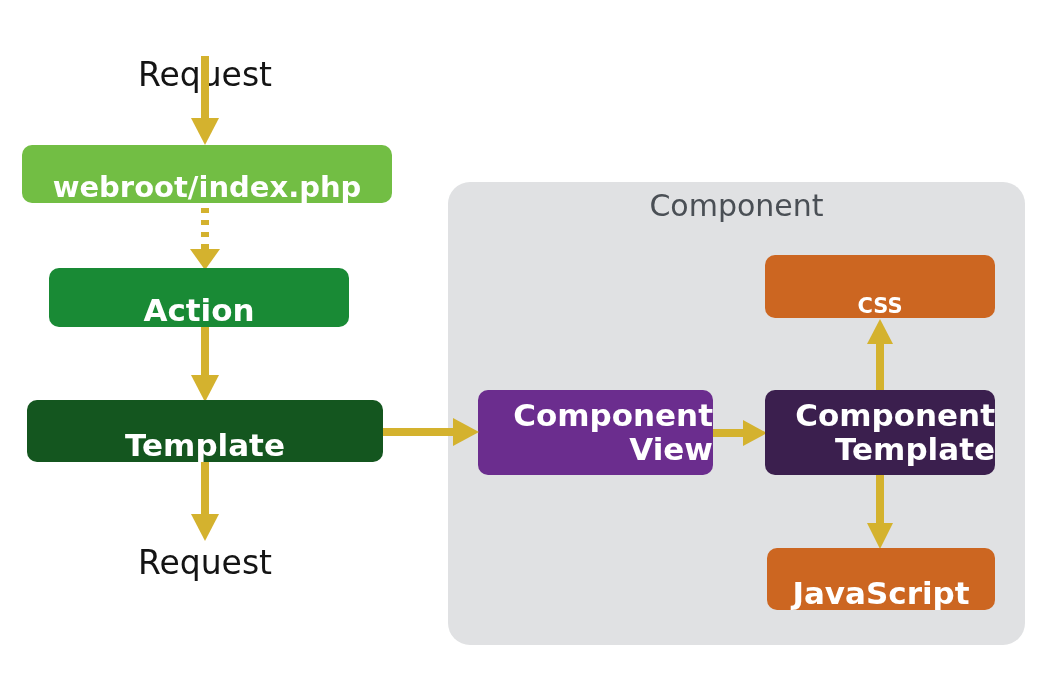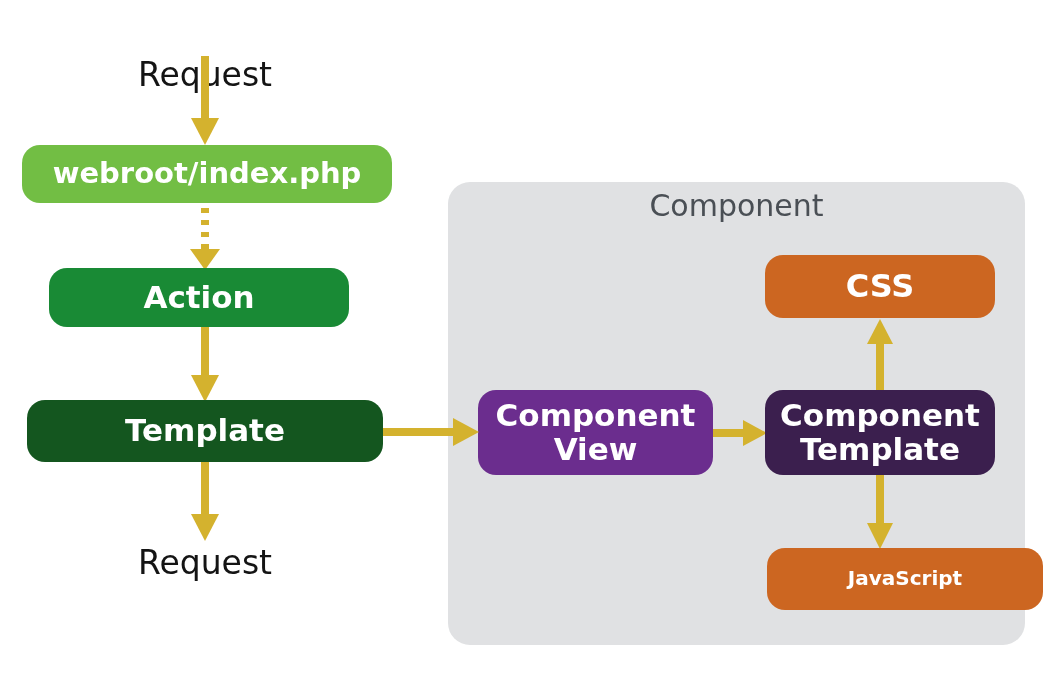--- a/index.html
+++ b/index.html
@@ -13,26 +13,26 @@
   #canvas {
     position: relative;
     width: 1056px;
     height: 684px;
     background: #ffffff;
     overflow: hidden;
   }
   .node {
     position: absolute;
     display: flex;
-    align-items: center;
+    align-items: flex-end;
     justify-content: center;
     text-align: center;
     color: #ffffff;
     font-weight: bold;
-    border-radius: 18px;
+    border-radius: 10px;
     line-height: 1.08;
     box-sizing: border-box;
   }
   .plain-label {
     position: absolute;
     color: #141414;
     font-weight: normal;
     text-align: center;
     white-space: nowrap;
   }
@@ -106,21 +106,21 @@
     <svg width="98" height="30" viewBox="0 0 98 30">
       <rect x="0" y="11" width="72" height="8" fill="#d4b22e"></rect>
       <polygon points="70,1 70,29 96,15" fill="#d4b22e"></polygon>
     </svg>
   </div>
 
   <div class="panel" style="left:448px; top:182px; width:577px; height:463px;"></div>
 
   <div class="panel-title" style="left:448px; top:188px; width:577px; font-size:30px;">Component</div>
 
-  <div class="node" style="left:765px; top:255px; width:230px; height:63px; background:#cc6621; font-size:32px;">
+  <div class="node" style="left:765px; top:255px; width:230px; height:63px; background:#cc6621; font-size:21px;">
     <span>CSS</span>
   </div>
 
   <div class="arrow" style="left:864px; top:318px; width:32px; height:74px;">
     <svg width="32" height="74" viewBox="0 0 32 74">
       <rect x="12" y="22" width="8" height="52" fill="#d4b22e"></rect>
       <polygon points="3,26 29,26 16,1" fill="#d4b22e"></polygon>
     </svg>
   </div>
 
@@ -141,17 +141,17 @@
     <span>Template</span>
   </div>
 
   <div class="arrow" style="left:864px; top:475px; width:32px; height:76px;">
     <svg width="32" height="76" viewBox="0 0 32 76">
       <rect x="12" y="0" width="8" height="50" fill="#d4b22e"></rect>
       <polygon points="3,48 29,48 16,74" fill="#d4b22e"></polygon>
     </svg>
   </div>
 
-  <div class="node" style="left:767px; top:548px; width:276px; height:62px; background:#cc6621; font-size:20px;">
+  <div class="node" style="left:767px; top:548px; width:228px; height:62px; background:#cc6621; font-size:31px;">
     <span>JavaScript</span>
   </div>
 
 </div>
 
 </body></html>

